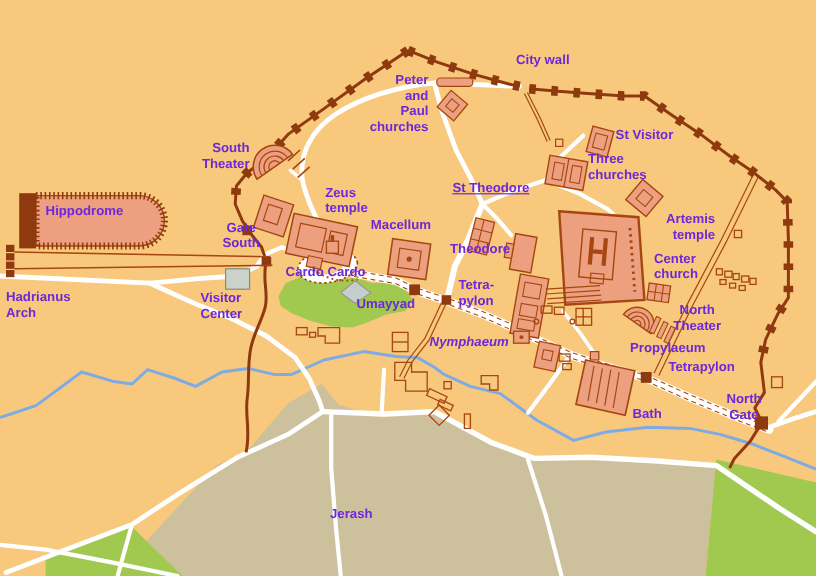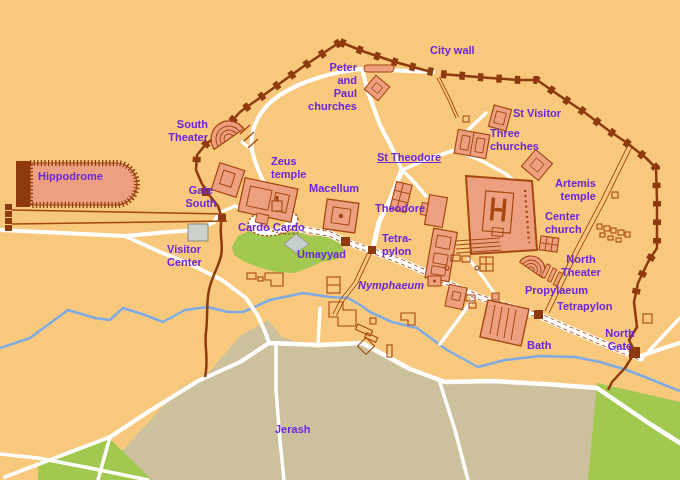--- a/index.html
+++ b/index.html
@@ -263,20 +263,22 @@
 
   <div class="lbl" style="left:38px;top:170px;">Hippodrome</div>
   <div class="lbl" style="left:430px;top:44px;">City wall</div>
   <div class="lbl" style="left:128px;top:118px;width:80px;text-align:right;">South
 Theater</div>
   <div class="lbl" style="left:271px;top:155px;">Zeus
 temple</div>
   <div class="lbl" style="left:170px;top:184px;width:62px;text-align:center;">Gate
 South</div>
   <div class="lbl" style="left:238px;top:221px;">Cardo Cardo</div>
+  <div class="lbl" style="left:5px;top:242px;">Hadrianus
+Arch</div>
   <div class="lbl" style="left:167px;top:243px;">Visitor
 Center</div>
   <div class="lbl" style="left:297px;top:248px;">Umayyad</div>
   <div class="lbl" style="left:309px;top:182px;">Macellum</div>
   <div class="lbl" style="left:375px;top:202px;">Theodore</div>
   <div class="lbl" style="left:382px;top:232px;">Tetra-
 pylon</div>
   <div class="lbl" style="left:358px;top:279px;font-style:italic;">Nymphaeum</div>
   <div class="lbl" style="left:377px;top:151px;text-decoration:underline;">St Theodore</div>
   <div class="lbl" style="left:277px;top:61px;width:80px;text-align:right;">Peter

